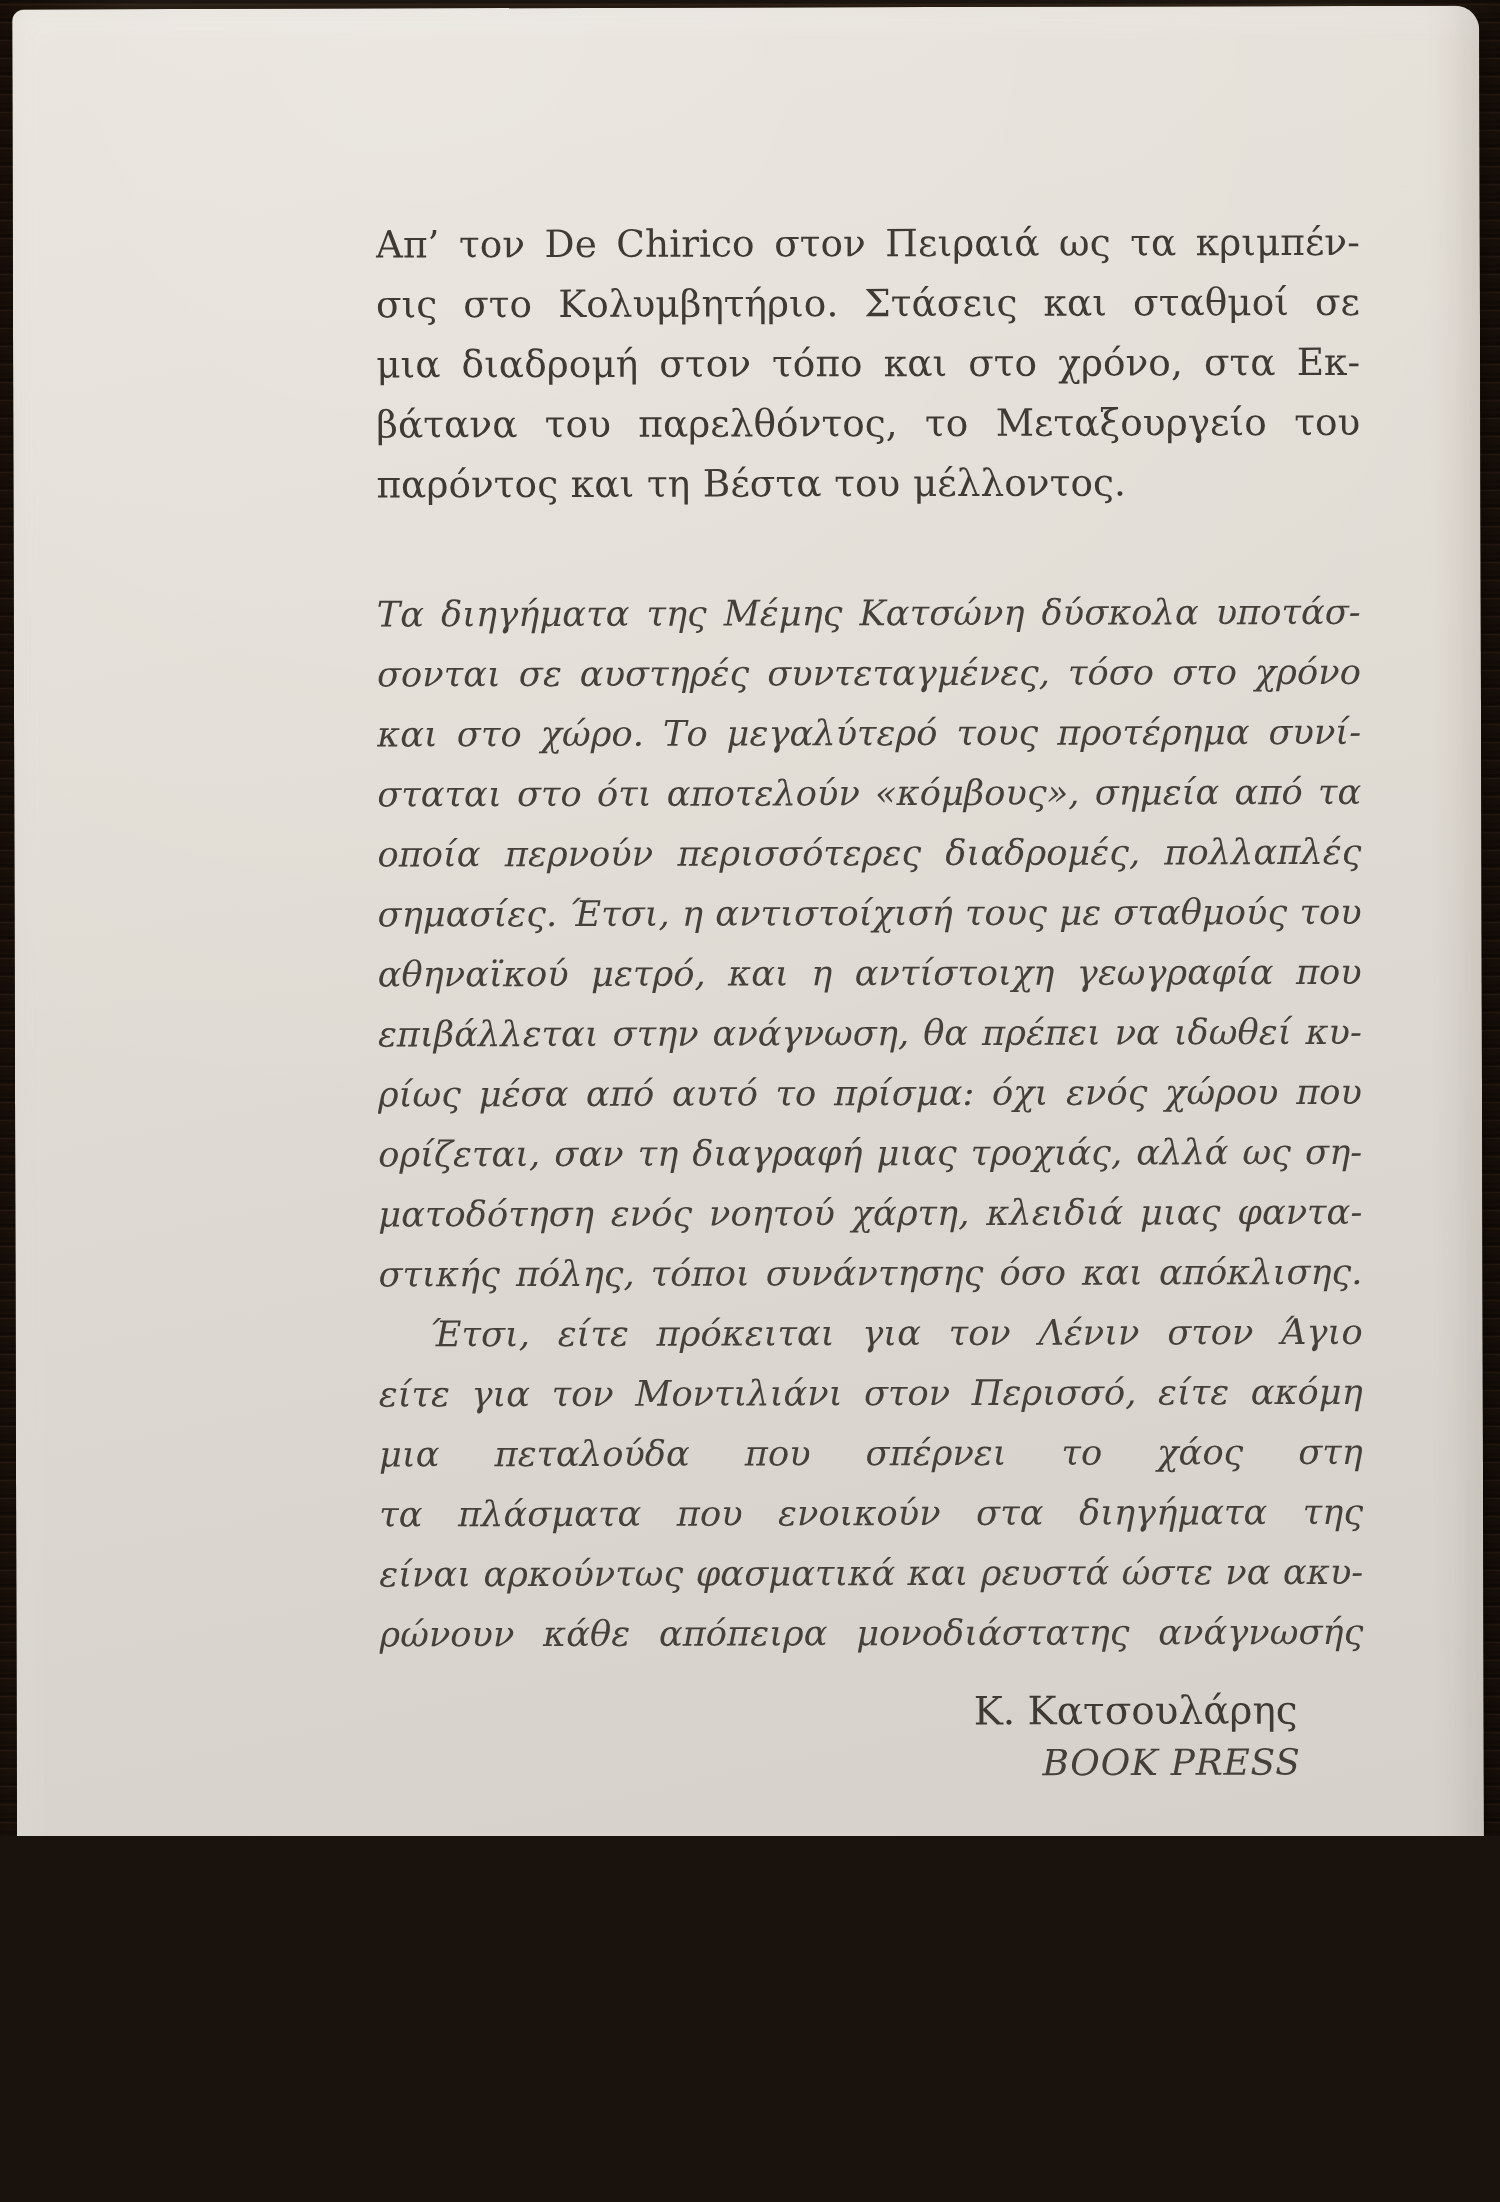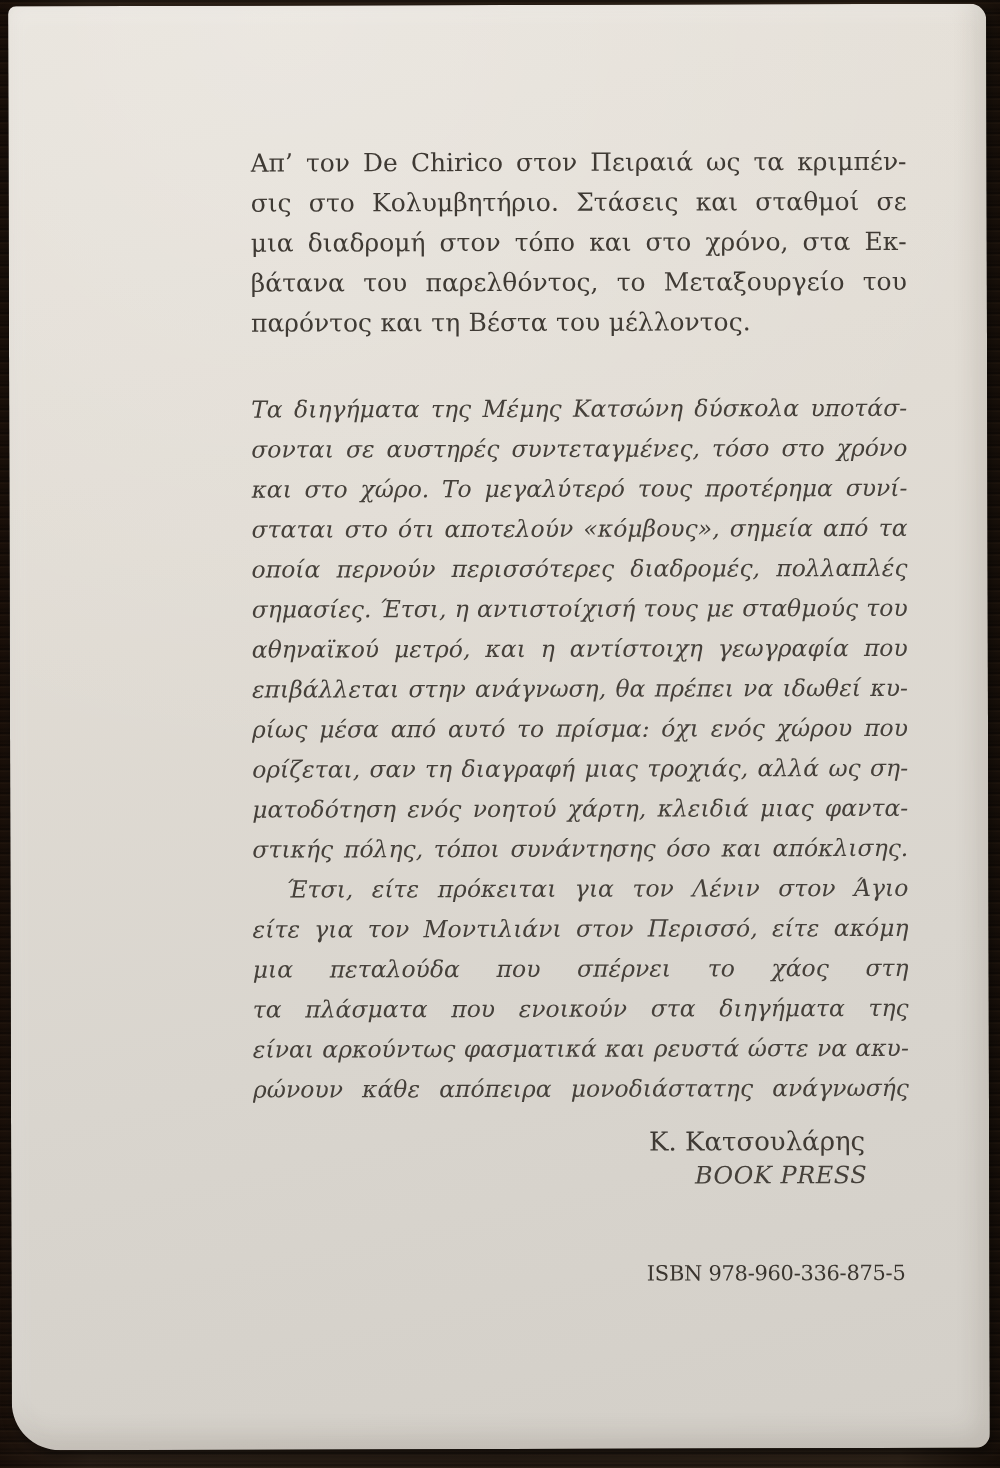--- a/index.html
+++ b/index.html
@@ -1,17 +1,17 @@
 <!DOCTYPE html>
 <html><head>
 <meta charset="utf-8">
 <style>
   html,body{margin:0;padding:0;background:#1a120c;}
   .photo{
-    position:relative;width:1000px;height:1468px;overflow:hidden;
+    position:relative;width:1000px;height:1224px;overflow:hidden;
     background-color:#271d15;
     background-image:
       repeating-linear-gradient(180deg,
         rgba(0,0,0,0.30) 0px, rgba(0,0,0,0.30) 2px,
         rgba(96,68,46,0.18) 3px, rgba(0,0,0,0) 4px,
         rgba(0,0,0,0) 8px, rgba(0,0,0,0.22) 9px,
         rgba(0,0,0,0) 12px),
       linear-gradient(90deg,#190f09 0%,#2c2118 9%,#261c14 50%,#2d2218 90%,#170f09 100%);
     font-family:"DejaVu Serif","Liberation Serif",serif;
   }

